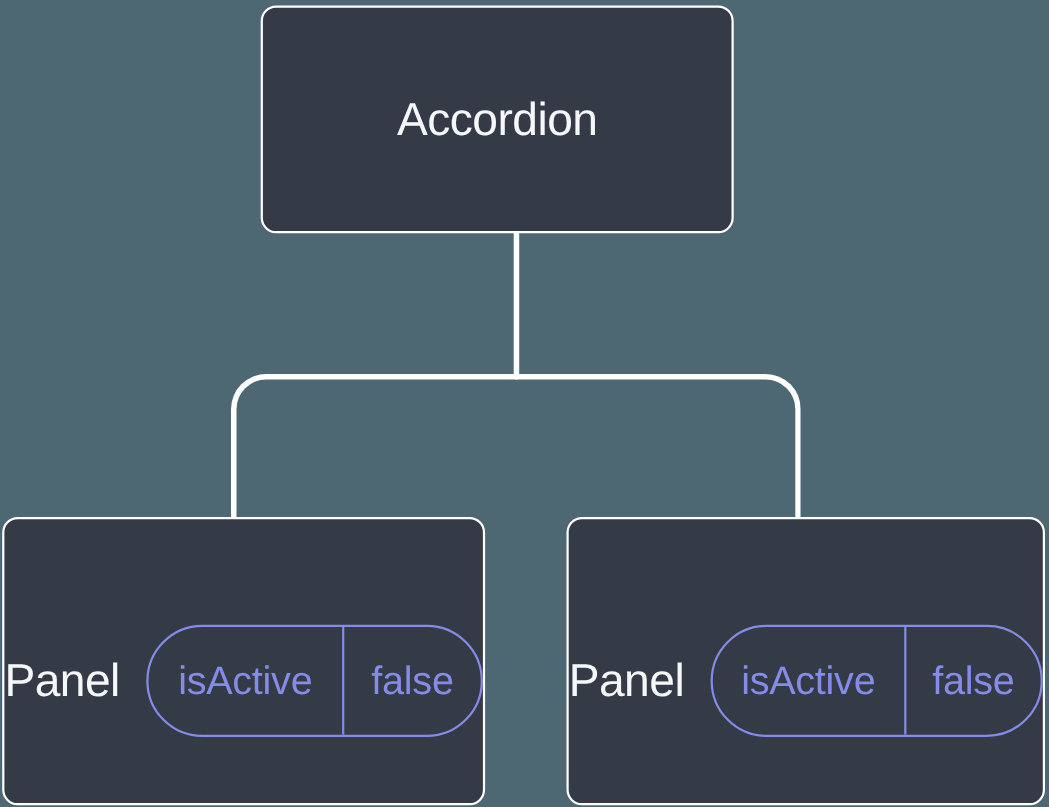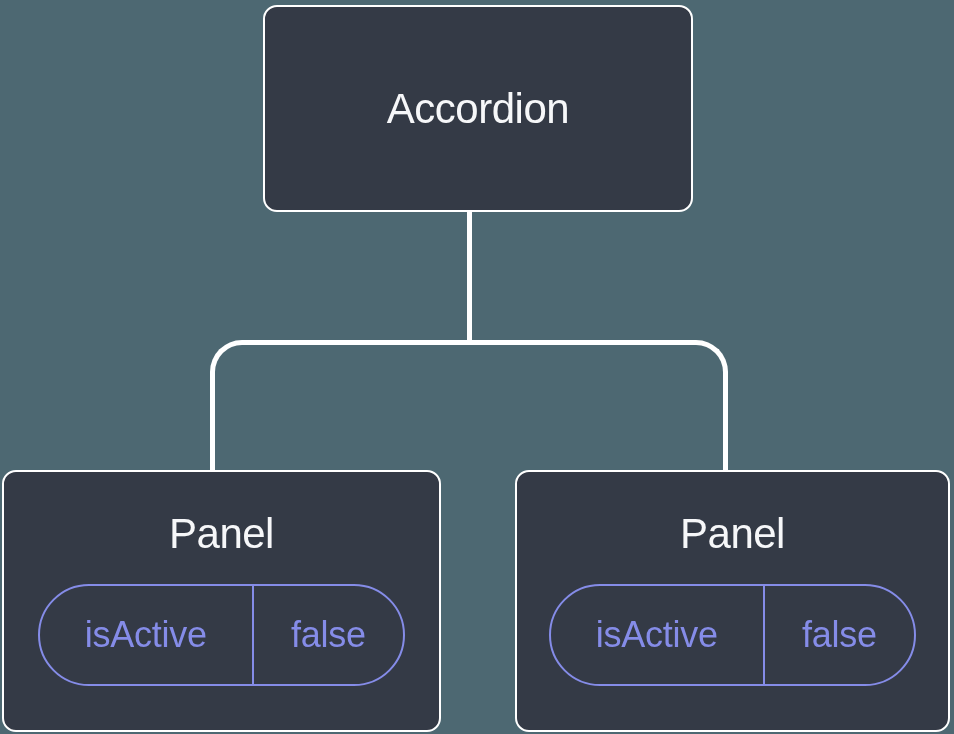--- a/index.html
+++ b/index.html
@@ -24,33 +24,33 @@
   }
   .node-title {
     color: #f6f7f9;
     font-size: 42px;
     font-weight: 500;
     letter-spacing: -0.5px;
     line-height: 52px;
     text-align: center;
   }
   #root-node {
-    left: 263px;
+    left: 237px;
     top: 5px;
     width: 430px;
     height: 207px;
     display: flex;
     align-items: center;
     justify-content: center;
   }
   .panel-node {
     top: 470px;
     height: 262px;
     display: flex;
-    flex-direction: column;
+    flex-direction: row;
     align-items: center;
     padding-top: 36px;
     gap: 24px;
   }
   #panel-node-1 { left: 2px;   width: 439px; }
   #panel-node-2 { left: 515px; width: 435px; }
 
   
   .stem {
     position: absolute;

